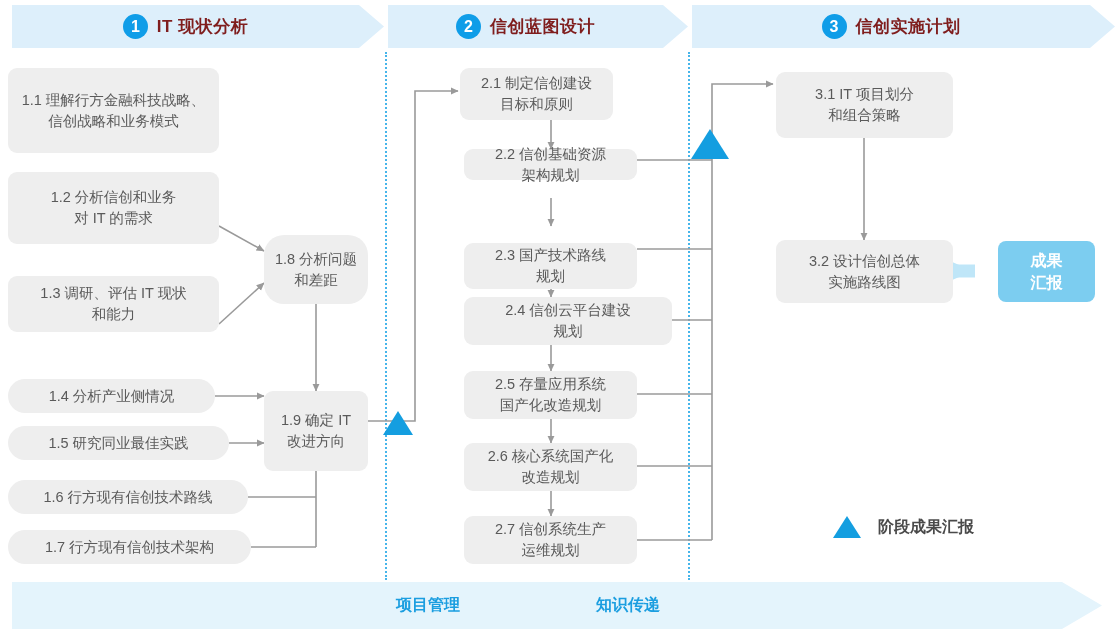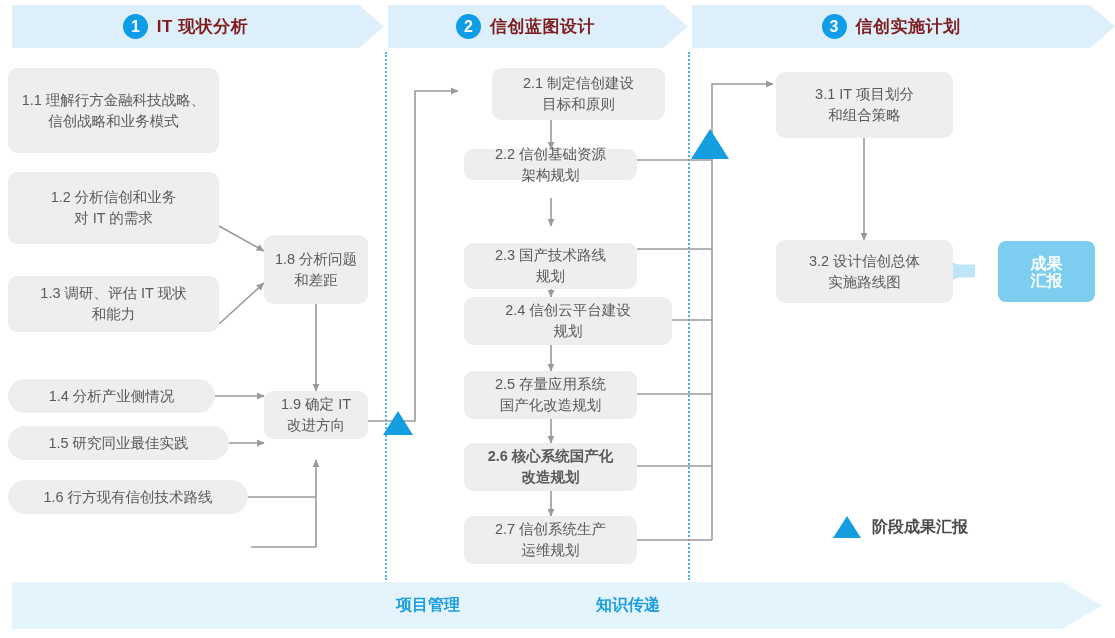--- a/index.html
+++ b/index.html
@@ -40,37 +40,37 @@
     position:absolute;background:#eeeeee;border-radius:9px;
     color:#5a5a5a;font-size:14.5px;line-height:21px;text-align:center;
     display:flex;align-items:center;justify-content:center;
     box-sizing:border-box;padding:4px 7px;white-space:pre-line;
   }
   .pill{border-radius:17px;}
 
   
   .result-badge{
     position:absolute;background:#7ccdf0;border-radius:8px;color:#ffffff;
-    font-size:16px;font-weight:bold;line-height:17px;text-align:center;
+    font-size:16px;font-weight:bold;line-height:22px;text-align:center;
     display:flex;align-items:center;justify-content:center;white-space:pre-line;
   }
 
   
   .svgc{position:absolute;left:0;top:0;width:1115px;height:638px;pointer-events:none;}
 
   
   .tri{position:absolute;width:0;height:0;
     border-left:19px solid transparent;border-right:19px solid transparent;
     border-bottom:30px solid #149ee0;}
   .tri.small{border-left-width:15px;border-right-width:15px;border-bottom-width:24px;}
 
   
   .legend{position:absolute;display:flex;align-items:center;gap:11px;}
   .legend-tri{width:0;height:0;border-left:14px solid transparent;border-right:14px solid transparent;border-bottom:22px solid #149ee0;}
-  .legend-label{color:#4a4a4a;font-size:16px;font-weight:bold;white-space:nowrap;}
+  .legend-label{color:#4a4a4a;font-size:16px;font-weight:bold;white-space:nowrap;margin-left:6px;}
 
   
   .bottom-band{position:absolute;left:12px;top:582px;width:1090px;height:47px;
     background:#e4f4fc;
     clip-path:polygon(0 0, 1050px 0, 1090px 23.5px, 1050px 47px, 0 47px);}
   .bottom-label{position:absolute;top:582px;height:47px;display:flex;align-items:center;
     color:#1b9ee0;font-size:16px;font-weight:bold;white-space:nowrap;}
 </style>
 </head>
 <body>
@@ -151,36 +151,37 @@
 
   <div class="box" style="left:8px;top:68px;width:211px;height:85px;text-align:center;">1.1 理解行方金融科技战略、
 信创战略和业务模式</div>
   <div class="box" style="left:8px;top:172px;width:211px;height:72px;">1.2 分析信创和业务
 对 IT 的需求</div>
   <div class="box" style="left:8px;top:276px;width:211px;height:56px;">1.3 调研、评估 IT 现状
 和能力</div>
   <div class="box pill" style="left:8px;top:379px;width:207px;height:34px;">1.4 分析产业侧情况</div>
   <div class="box pill" style="left:8px;top:426px;width:221px;height:34px;">1.5 研究同业最佳实践</div>
   <div class="box pill" style="left:8px;top:480px;width:240px;height:34px;">1.6 行方现有信创技术路线</div>
-  <div class="box" style="left:264px;top:235px;width:104px;height:69px;">1.8 分析问题
+  <div class="box pill" style="left:8px;top:530px;width:243px;height:34px;">1.7 行方现有信创技术架构</div>
+  <div class="box" style="left:264px;top:235px;width:104px;height:69px;border-radius:20px;">1.8 分析问题
 和差距</div>
-  <div class="box" style="left:264px;top:391px;width:104px;height:48px;">1.9 确定 IT
+  <div class="box" style="left:264px;top:391px;width:104px;height:80px;">1.9 确定 IT
 改进方向</div>
 
-  <div class="box" style="left:492px;top:68px;width:173px;height:52px;">2.1 制定信创建设
+  <div class="box" style="left:460px;top:68px;width:153px;height:52px;">2.1 制定信创建设
 目标和原则</div>
   <div class="box" style="left:464px;top:149px;width:173px;height:31px;">2.2 信创基础资源
 架构规划</div>
   <div class="box" style="left:464px;top:243px;width:173px;height:46px;">2.3 国产技术路线
 规划</div>
   <div class="box" style="left:464px;top:297px;width:208px;height:48px;">2.4 信创云平台建设
 规划</div>
   <div class="box" style="left:464px;top:371px;width:173px;height:48px;">2.5 存量应用系统
 国产化改造规划</div>
-  <div class="box" style="left:464px;top:443px;width:173px;height:48px;font-weight:bold;">2.6 核心系统国产化
+  <div class="box" style="left:464px;top:443px;width:173px;height:48px;">2.6 核心系统国产化
 改造规划</div>
   <div class="box" style="left:464px;top:516px;width:173px;height:48px;">2.7 信创系统生产
 运维规划</div>
 
   <div class="box" style="left:776px;top:72px;width:177px;height:66px;">3.1 IT 项目划分
 和组合策略</div>
   <div class="box" style="left:776px;top:240px;width:177px;height:63px;">3.2 设计信创总体
 实施路线图</div>
 
   <div class="result-badge" style="left:998px;top:241px;width:97px;height:61px;">成果

